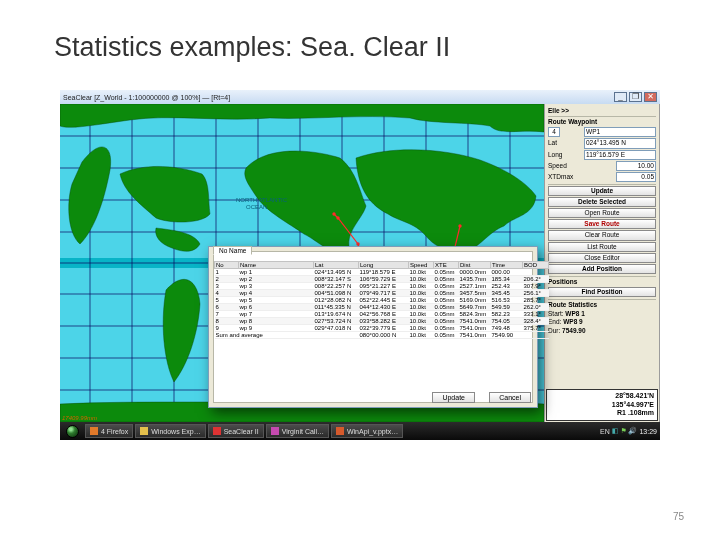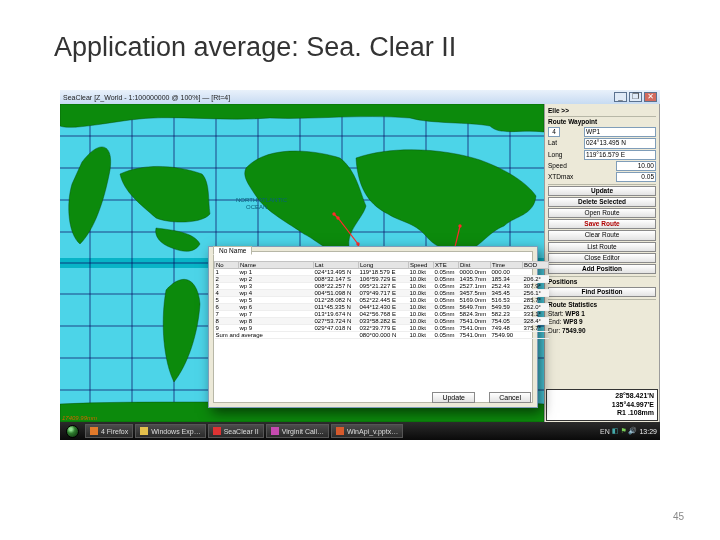--- a/index.html
+++ b/index.html
@@ -55,22 +55,22 @@
   .tico { width: 8px; height: 8px; }
   .tray { margin-left: auto; display: flex; align-items: center; gap: 2px; padding: 0 3px; height: 14px; }
   .clock { font-size: 7px; color: #eee; }
 
   col.c-no{width:24px}col.c-nm{width:75px}col.c-lat{width:45px}col.c-lng{width:50px}
   col.c-sp{width:25px}col.c-xte{width:25px}col.c-dst{width:32px}col.c-tm{width:32px}col.c-bod{width:26px}
 </style>
 </head>
 <body>
 
-<div class="slide-title">Application average: Sea. Clear II</div>
-<div class="slide-number">45</div>
+<div class="slide-title">Statistics examples: Sea. Clear II</div>
+<div class="slide-number">75</div>
 
 <div class="screenshot">
 
   <div class="winbar">
     <span>SeaClear [Z_World - 1:100000000 @ 100%] — [Rt=4]</span>
     <div class="spacer"></div>
     <div class="winctl">_</div>
     <div class="winctl">❐</div>
     <div class="winctl close">✕</div>
   </div>

